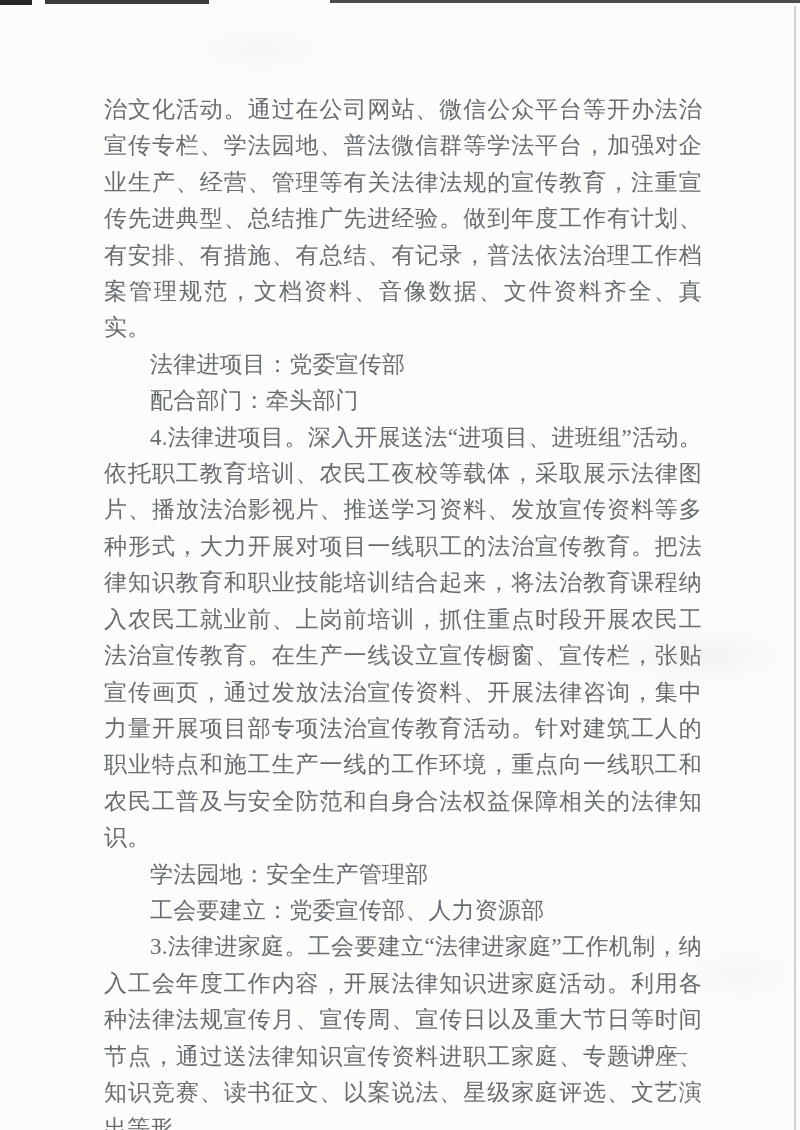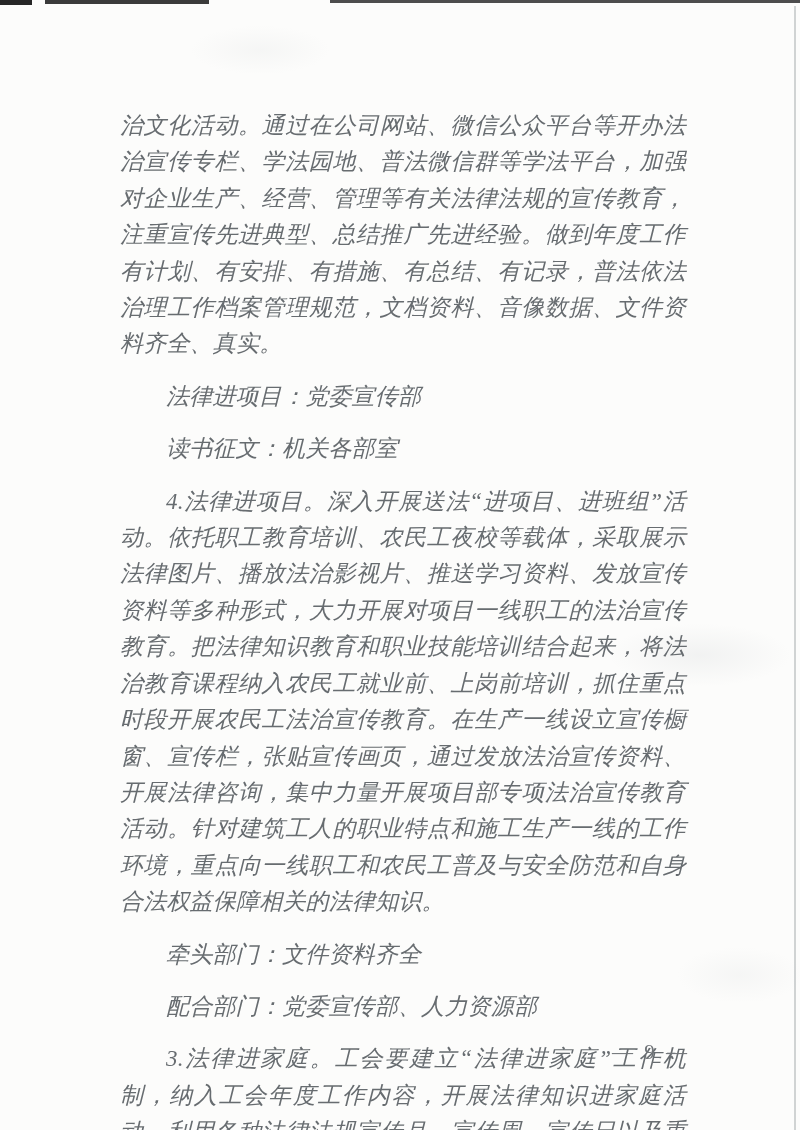--- a/index.html
+++ b/index.html
@@ -37,21 +37,21 @@
   .content {
     position: absolute;
     left: 104px; top: 92px;
     width: 598px;
     color: #676c70;
     font-size: 23px;
     line-height: 36.4px;
     text-align: justify;
     letter-spacing: 0.2px;
   }
-  .content p { margin: 16px; padding: 0; font-style: italic; }
+  .content p { margin: 0; padding: 0; }
   .content p.indent { text-indent: 2em; }
   .pagenum {
     position: absolute;
     left: 596px; top: 1040px;
     width: 110px;
     text-align: center;
     color: #707478;
     font-size: 21px;
     letter-spacing: 3px;
     white-space: nowrap;
@@ -63,22 +63,22 @@
 <div class="page">
 
   <div class="top-seg s1"></div>
   <div class="top-seg s2"></div>
   <div class="top-seg s3"></div>
   <div class="edge-line"></div>
 
   <div class="content">
     <p>治文化活动。通过在公司网站、微信公众平台等开办法治宣传专栏、学法园地、普法微信群等学法平台，加强对企业生产、经营、管理等有关法律法规的宣传教育，注重宣传先进典型、总结推广先进经验。做到年度工作有计划、有安排、有措施、有总结、有记录，普法依法治理工作档案管理规范，文档资料、音像数据、文件资料齐全、真实。</p>
     <p class="indent">法律进项目：党委宣传部</p>
-    <p class="indent">读书征文：机关各部室</p>
+    <p class="indent">配合部门：牵头部门</p>
     <p class="indent">4.法律进项目。深入开展送法“进项目、进班组”活动。依托职工教育培训、农民工夜校等载体，采取展示法律图片、播放法治影视片、推送学习资料、发放宣传资料等多种形式，大力开展对项目一线职工的法治宣传教育。把法律知识教育和职业技能培训结合起来，将法治教育课程纳入农民工就业前、上岗前培训，抓住重点时段开展农民工法治宣传教育。在生产一线设立宣传橱窗、宣传栏，张贴宣传画页，通过发放法治宣传资料、开展法律咨询，集中力量开展项目部专项法治宣传教育活动。针对建筑工人的职业特点和施工生产一线的工作环境，重点向一线职工和农民工普及与安全防范和自身合法权益保障相关的法律知识。</p>
-    <p class="indent">牵头部门：文件资料齐全</p>
-    <p class="indent">配合部门：党委宣传部、人力资源部</p>
+    <p class="indent">学法园地：安全生产管理部</p>
+    <p class="indent">工会要建立：党委宣传部、人力资源部</p>
     <p class="indent">3.法律进家庭。工会要建立“法律进家庭”工作机制，纳入工会年度工作内容，开展法律知识进家庭活动。利用各种法律法规宣传月、宣传周、宣传日以及重大节日等时间节点，通过送法律知识宣传资料进职工家庭、专题讲座、知识竞赛、读书征文、以案说法、星级家庭评选、文艺演出等形</p>
   </div>
 
   <div class="pagenum">— 9 —</div>
 
 </div>
 
 </body></html>

